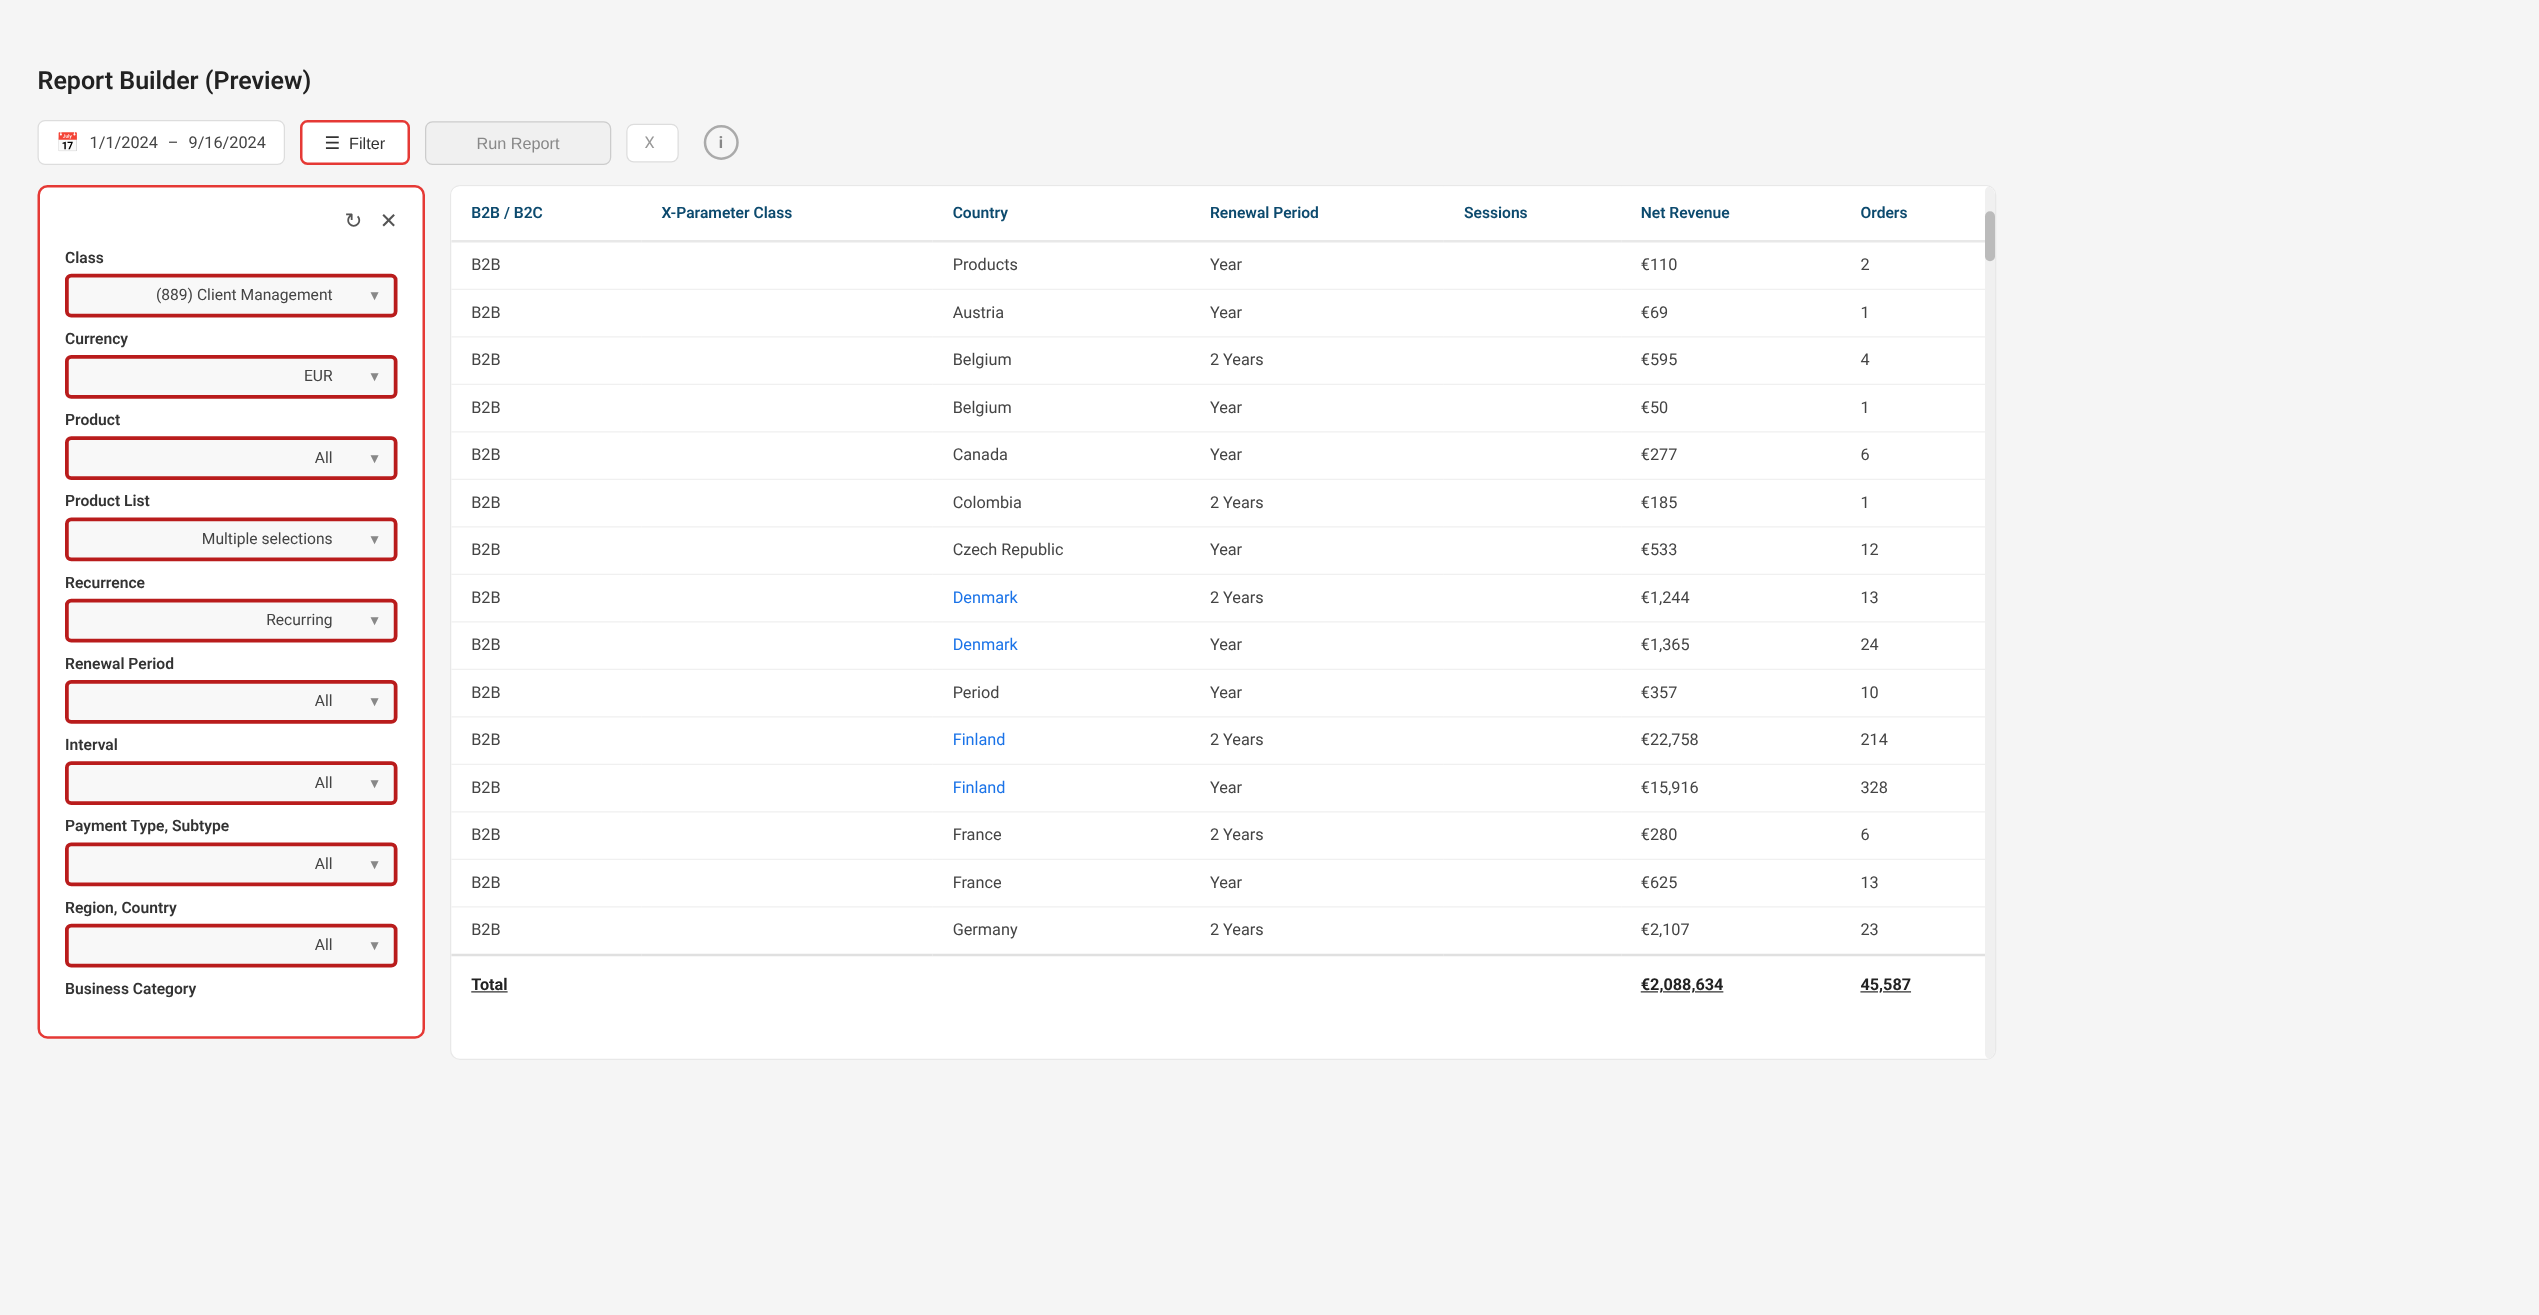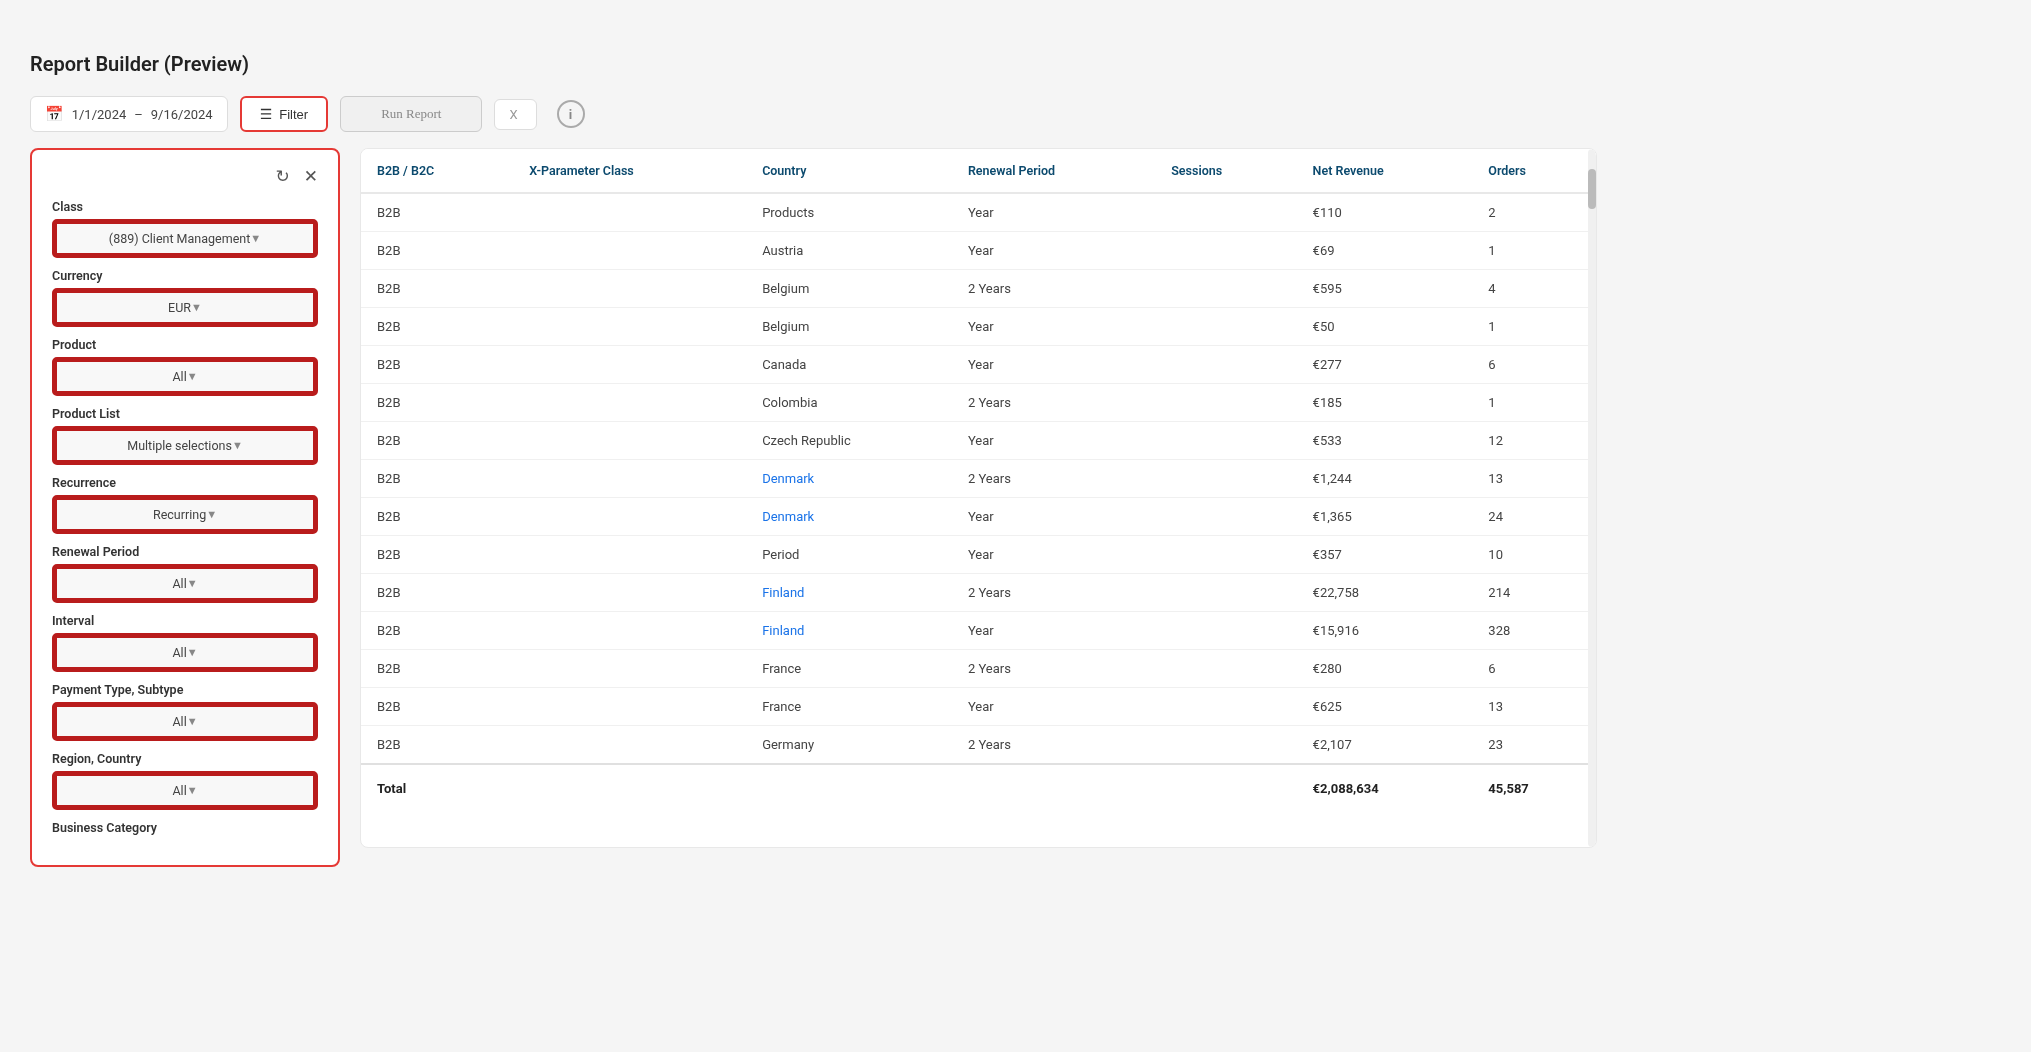--- a/index.html
+++ b/index.html
@@ -61,21 +61,20 @@
       font-size: 14px;
     }
     .run-report-btn {
       background: #f0f0f0;
       border: 1px solid #ccc;
       border-radius: 6px;
       padding: 9px 40px;
       font-size: 13px;
       color: #888;
       cursor: pointer;
-      font-family: Liberation Serif, serif;
     }
     .active-filter-tag {
       display: flex;
       align-items: center;
       gap: 6px;
       background: #fff;
       border: 1px solid #ddd;
       border-radius: 6px;
       padding: 7px 14px;
       font-size: 12px;
@@ -139,28 +138,29 @@
       font-size: 12.5px;
       font-weight: 600;
       color: #333;
       margin-bottom: 5px;
       display: block;
     }
     .filter-select {
       width: 100%;
       display: flex;
       align-items: center;
-      justify-content: center;
+      justify-content: flex-end;
       background: #f8f8f8;
-      border: 5px solid #b91c1c;
+      border: 3px solid #b91c1c;
       border-radius: 5px;
       padding: 7px 10px;
       font-size: 12.5px;
       color: #444;
       cursor: pointer;
+      gap: 28px;
     }
     .filter-select .chevron {
       color: #888;
       font-size: 11px;
     }
     
     .data-section {
       flex: 1;
       background: #fff;
       border-radius: 8px;
@@ -183,20 +183,21 @@
       font-weight: 600;
       color: #0c4a6e;
       font-size: 12.5px;
       white-space: nowrap;
     }
     tbody tr {
       border-bottom: 1px solid #f0f0f0;
     }
     tbody tr:last-child {
       border-bottom: none;
+      text-decoration: underline;
     }
     tbody td {
       padding: 11px 16px;
       color: #444;
       font-size: 13px;
     }
     .link-cell {
       color: #1a73e8;
       cursor: pointer;
     }

